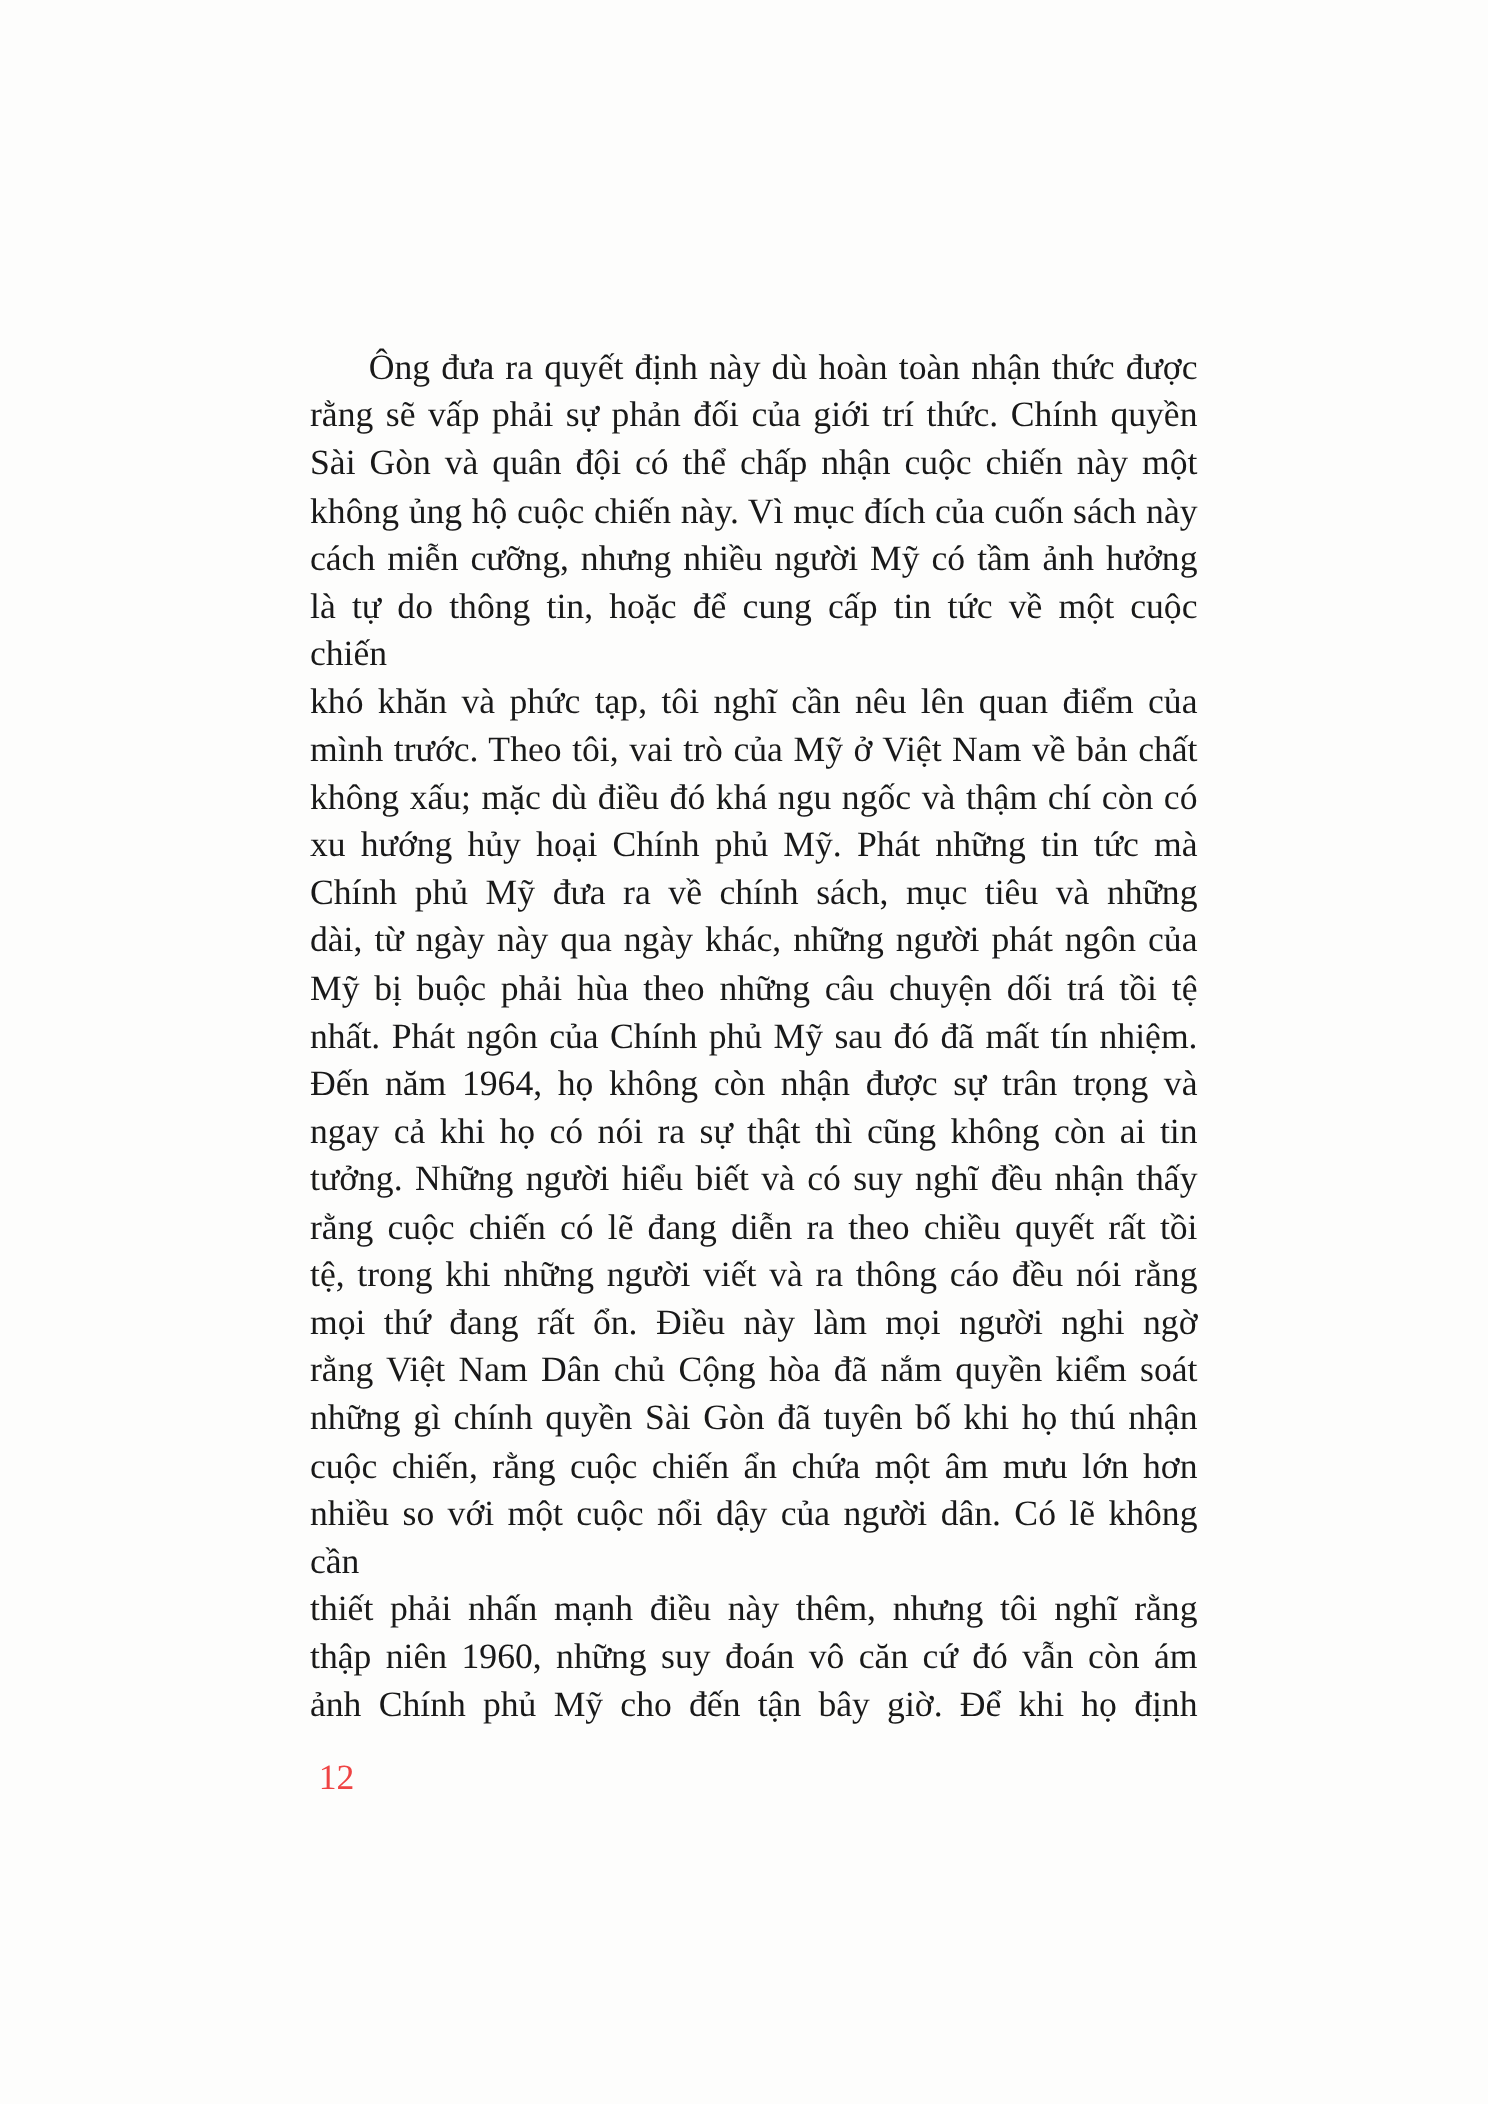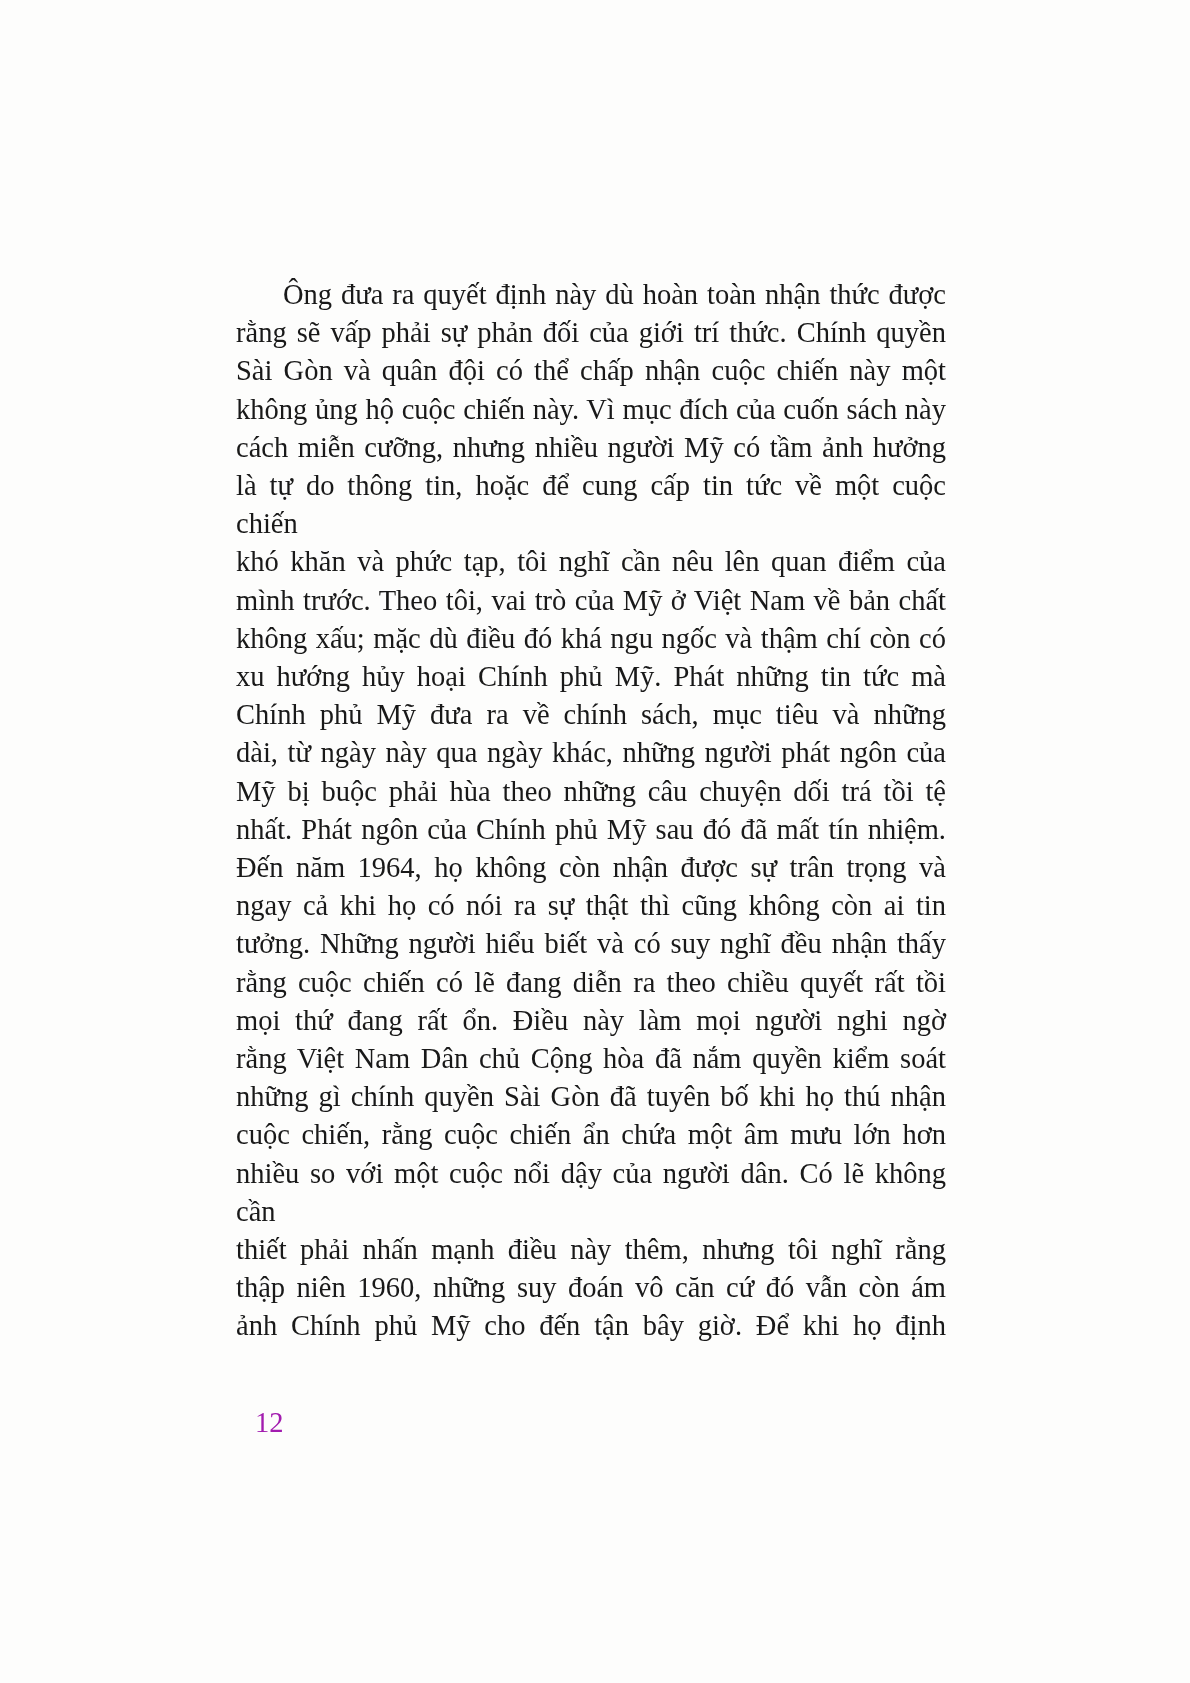--- a/index.html
+++ b/index.html
@@ -11,21 +11,21 @@
     position: relative;
     width: 1190px;
     height: 1683px;
     background: #fdfdfc;
     overflow: hidden;
     font-family: "Liberation Serif", "DejaVu Serif", serif;
     color: #191919;
   }
   .text-block {
     position: absolute;
-    left: 236px;
+    left: 248px;
     top: 276px;
     width: 710px;
     font-size: 28.5px;
     line-height: 38.2px;
     -webkit-font-smoothing: antialiased;
   }
   .line {
     width: 100%;
     text-align: justify;
     
@@ -35,21 +35,21 @@
   }
   .line.first {
     text-indent: 47px;
   }
   .page-number {
     position: absolute;
     left: 255px;
     top: 1404px;
     font-size: 28.5px;
     line-height: 38.2px;
-    color: #a21caf;
+    color: #ef4444;
   }
 </style>
 </head>
 <body>
 
 <div class="page">
   <div class="text-block">
     <div class="line first">Ông đưa ra quyết định này dù hoàn toàn nhận thức được</div>
     <div class="line">rằng sẽ vấp phải sự phản đối của giới trí thức. Chính quyền</div>
     <div class="line">Sài Gòn và quân đội có thể chấp nhận cuộc chiến này một</div>
@@ -61,20 +61,21 @@
     <div class="line">không xấu; mặc dù điều đó khá ngu ngốc và thậm chí còn có</div>
     <div class="line">xu hướng hủy hoại Chính phủ Mỹ. Phát những tin tức mà</div>
     <div class="line">Chính phủ Mỹ đưa ra về chính sách, mục tiêu và những</div>
     <div class="line">dài, từ ngày này qua ngày khác, những người phát ngôn của</div>
     <div class="line">Mỹ bị buộc phải hùa theo những câu chuyện dối trá tồi tệ</div>
     <div class="line">nhất. Phát ngôn của Chính phủ Mỹ sau đó đã mất tín nhiệm.</div>
     <div class="line">Đến năm 1964, họ không còn nhận được sự trân trọng và</div>
     <div class="line">ngay cả khi họ có nói ra sự thật thì cũng không còn ai tin</div>
     <div class="line">tưởng. Những người hiểu biết và có suy nghĩ đều nhận thấy</div>
     <div class="line">rằng cuộc chiến có lẽ đang diễn ra theo chiều quyết rất tồi</div>
+    <div class="line">tệ, trong khi những người viết và ra thông cáo đều nói rằng</div>
     <div class="line">mọi thứ đang rất ổn. Điều này làm mọi người nghi ngờ</div>
     <div class="line">rằng Việt Nam Dân chủ Cộng hòa đã nắm quyền kiểm soát</div>
     <div class="line">những gì chính quyền Sài Gòn đã tuyên bố khi họ thú nhận</div>
     <div class="line">cuộc chiến, rằng cuộc chiến ẩn chứa một âm mưu lớn hơn</div>
     <div class="line">nhiều so với một cuộc nổi dậy của người dân. Có lẽ không cần</div>
     <div class="line">thiết phải nhấn mạnh điều này thêm, nhưng tôi nghĩ rằng</div>
     <div class="line">thập niên 1960, những suy đoán vô căn cứ đó vẫn còn ám</div>
     <div class="line">ảnh Chính phủ Mỹ cho đến tận bây giờ. Để khi họ định</div>
   </div>
   <div class="page-number">12</div>

